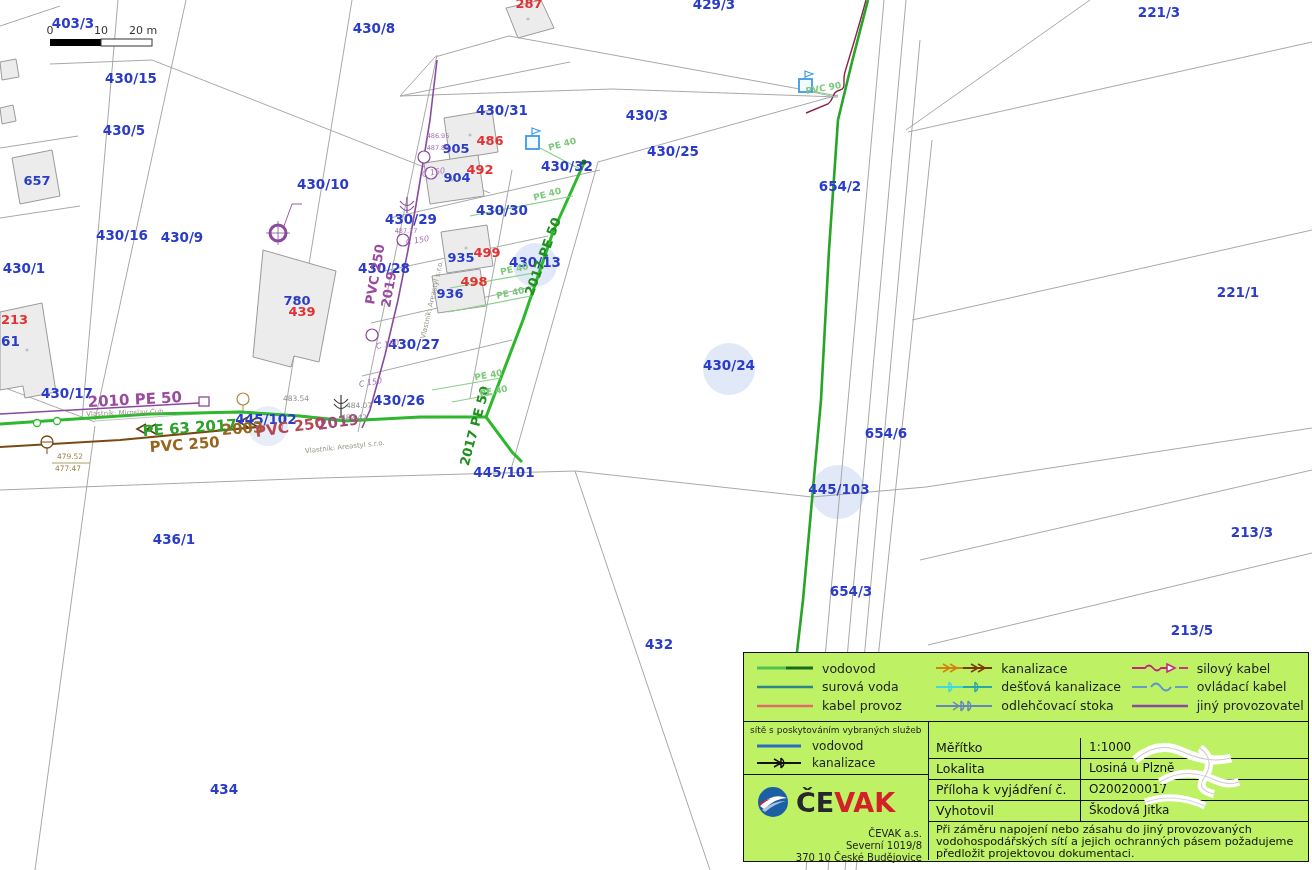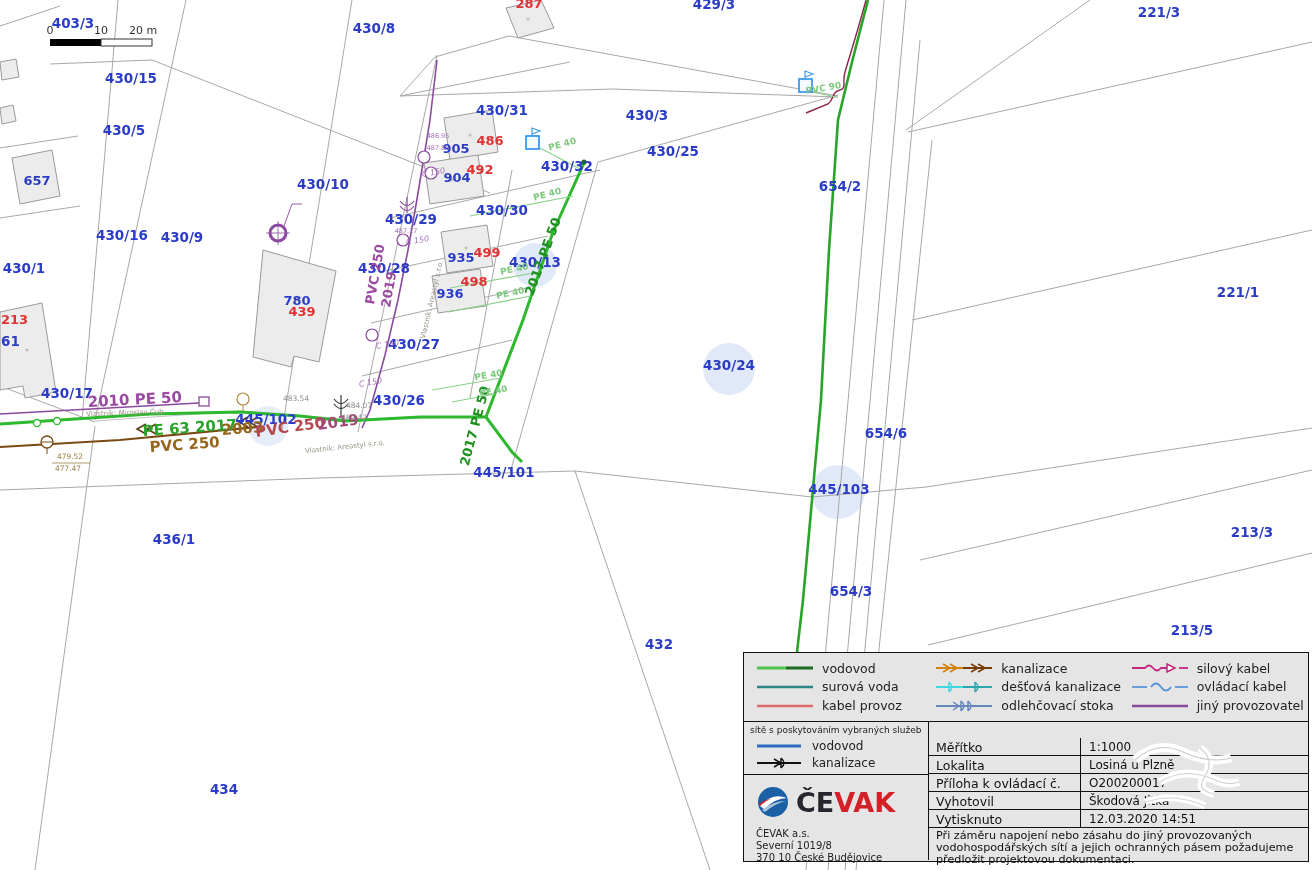--- a/index.html
+++ b/index.html
@@ -20,40 +20,40 @@
   .t-main-grn{font-size:13px;font-weight:bold;fill:#1f8f1f;text-anchor:middle;}
   .t-pe40{font-size:9px;font-weight:bold;fill:#7cc87c;text-anchor:middle;}
   .t-scale{font-size:11px;fill:#333;text-anchor:middle;}
   .t-elev-brn{font-size:7.5px;fill:#a08248;text-anchor:middle;}
   .t-elev-gry{font-size:7.5px;fill:#909090;text-anchor:middle;}
   .t-elev-pur{font-size:6.5px;fill:#a570b5;text-anchor:middle;}
   .t-c150{font-size:8px;font-style:italic;fill:#a570b5;text-anchor:middle;}
   .t-owner{font-size:7px;fill:#9a9488;text-anchor:middle;}
 
   
-  .panel{position:absolute;left:743px;top:652px;width:566px;height:210px;background:#e5e5e5;
+  .panel{position:absolute;left:743px;top:652px;width:566px;height:210px;background:#bef264;
          border:1.5px solid #111;z-index:2;box-sizing:border-box;}
   .legend-box{height:69px;border-bottom:1.5px solid #111;display:flex;box-sizing:border-box;
               padding:6px 0 0 12px;}
   .lcol{display:flex;flex-direction:column;justify-content:space-around;height:56px;}
   .lcol1{width:180px;}.lcol2{width:196px;}.lcol3{width:178px;}
   .lrow{display:flex;align-items:center;gap:8px;height:18px;}
   .llab{font-size:12.5px;color:#222;white-space:nowrap;}
   .panel-bottom{display:flex;height:138px;}
   .left-col{width:185px;border-right:1.5px solid #111;box-sizing:border-box;display:flex;flex-direction:column;}
   .services-box{height:53px;border-bottom:1.5px solid #111;box-sizing:border-box;padding:3px 4px 12px 6px;}
   .services-title{font-size:9px;color:#222;margin-bottom:2px;white-space:nowrap;}
   .srow{display:flex;align-items:center;gap:10px;height:17px;padding-left:6px;}
   .srow .llab{font-size:12px;}
   .logo-box{flex:1;padding:6px 6px 0 12px;}
   .brand{display:flex;align-items:center;gap:6px;margin-top:4px;}
   .brand-txt{font-size:27px;font-weight:800;letter-spacing:0px;}
   .brand-ce{color:#26262e;}
   .brand-vak{color:#d42027;}
-  .addr{font-size:10px;color:#222;line-height:12px;margin-top:9px;}
+  .addr{font-size:10px;color:#222;line-height:12px;margin-top:9px;text-align:right;}
   .table-box{flex:1;display:flex;flex-direction:column;margin-top:16px;}
   .trow{display:flex;height:21px;border-bottom:1px solid #111;box-sizing:border-box;}
   .tl{width:152px;border-right:1px solid #111;box-sizing:border-box;font-size:12.5px;color:#111;
       padding:2px 0 0 7px;white-space:nowrap;}
   .tv{flex:1;font-size:12px;color:#111;padding:2px 0 0 8px;white-space:nowrap;}
   .tnote{flex:1;font-size:11.2px;line-height:11.8px;color:#111;padding:2px 6px 0 7px;}
   #scribble{position:absolute;left:1050px;top:720px;z-index:3;pointer-events:none;}
 </style>
 </head>
 <body>
@@ -412,30 +412,26 @@
     <div class="table-box">
       <div class="trow">
         <div class="tl">Měřítko</div>
         <div class="tv">1:1000</div>
       </div>
       <div class="trow">
         <div class="tl">Lokalita</div>
         <div class="tv">Losiná u Plzně</div>
       </div>
       <div class="trow">
-        <div class="tl">Příloha k ovládací č.</div>
+        <div class="tl">Příloha k vyjádření č.</div>
         <div class="tv">O200200017</div>
       </div>
       <div class="trow">
         <div class="tl">Vyhotovil</div>
         <div class="tv">Škodová Jitka</div>
-      </div>
-      <div class="trow">
-        <div class="tl">Vytisknuto</div>
-        <div class="tv">12.03.2020 14:51</div>
       </div>
       <div class="tnote">Při záměru napojení nebo zásahu do jiný provozovaných vodohospodářských sítí a jejich ochranných pásem požadujeme předložit projektovou dokumentaci.</div>
     </div>
   </div>
 </div>
 
 <svg id="scribble" width="262" height="110">
   <g fill="none">
     <path d="M85,40 q22,-20 48,-8 t48,6" stroke="#ffffff" stroke-width="9"></path>
     <path d="M110,62 q25,-16 55,-2 q12,6 24,2" stroke="#ffffff" stroke-width="8"></path>

